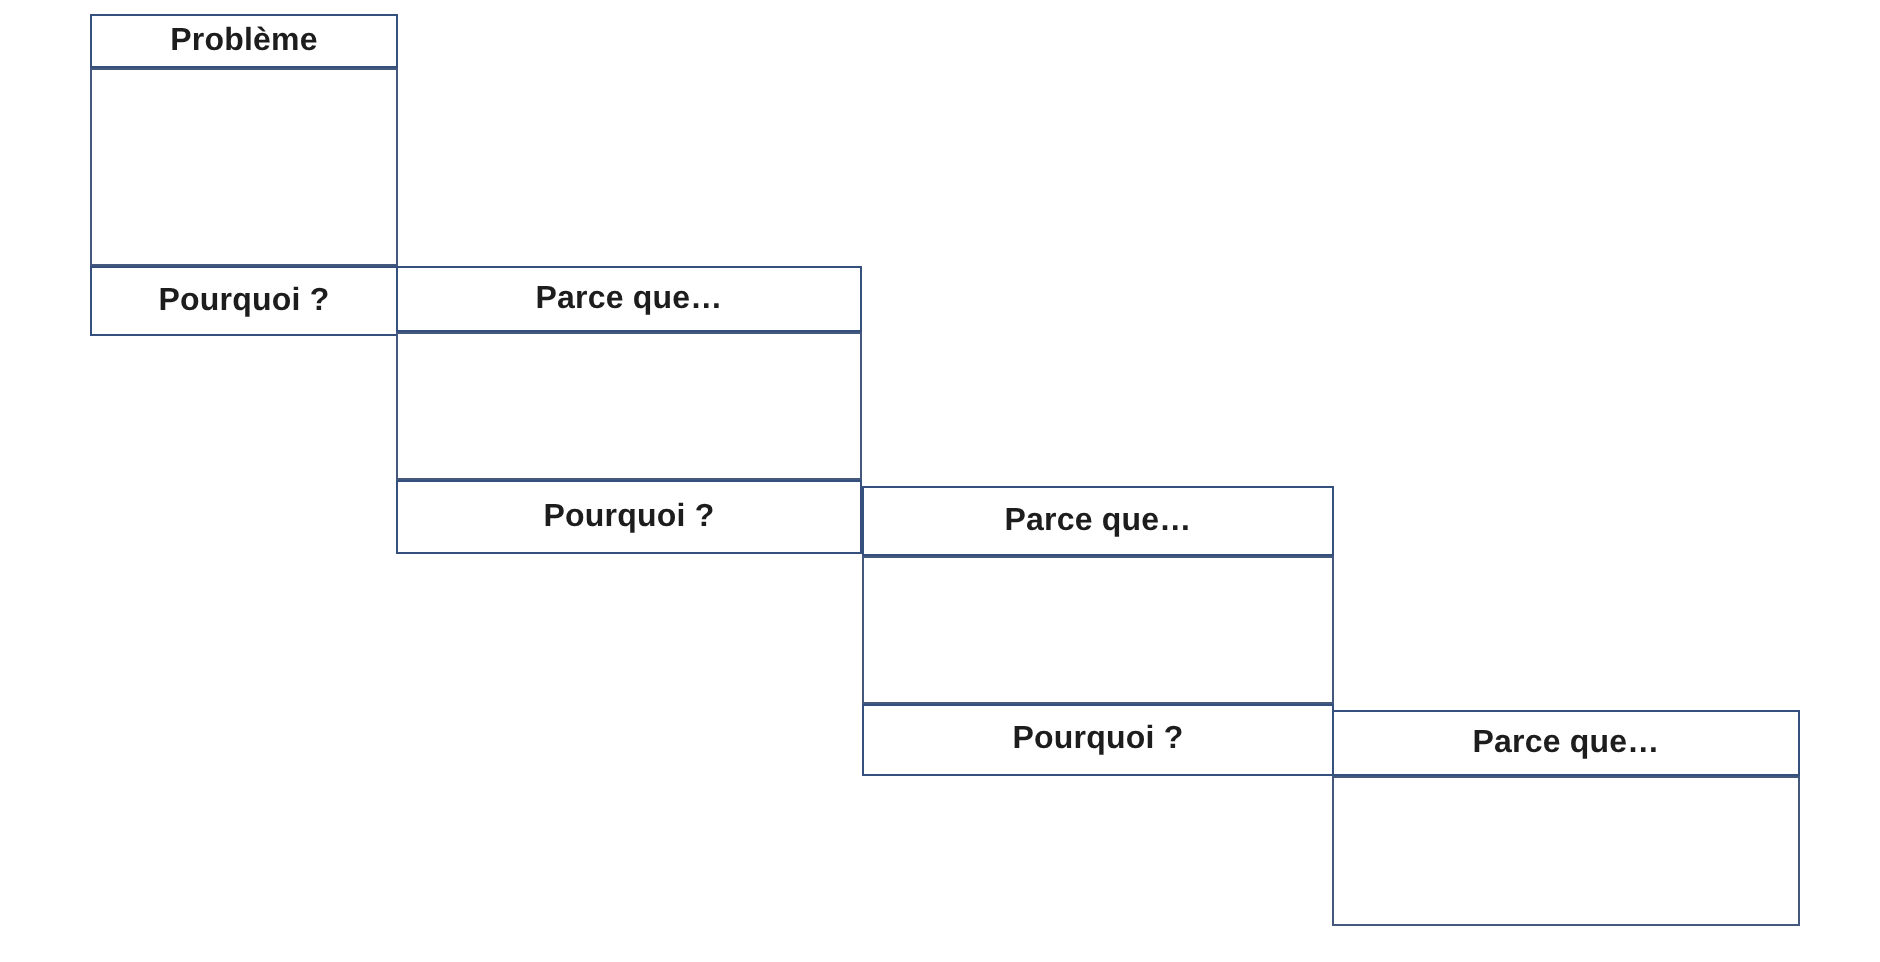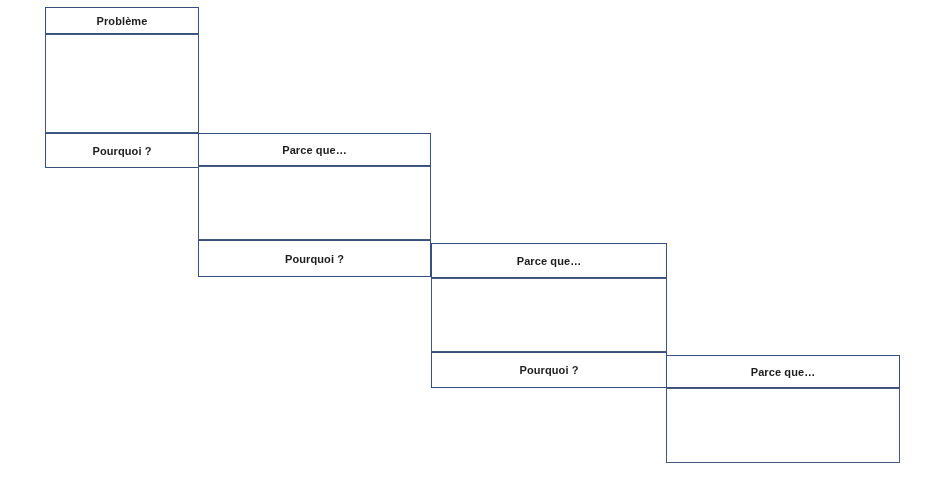--- a/index.html
+++ b/index.html
@@ -16,21 +16,21 @@
     overflow: hidden;
   }
   .cell {
     position: absolute;
     box-sizing: border-box;
     border: 1.5px solid #35507c;
     background: #ffffff;
     display: flex;
     align-items: center;
     justify-content: center;
-    font-size: 11px;
+    font-size: 16px;
     font-weight: 600;
     color: #1d1d1d;
     letter-spacing: 0.1px;
     white-space: pre;
   }
   .cell.body-cell {
     border-color: #45597f;
   }
 </style>
 </head>

